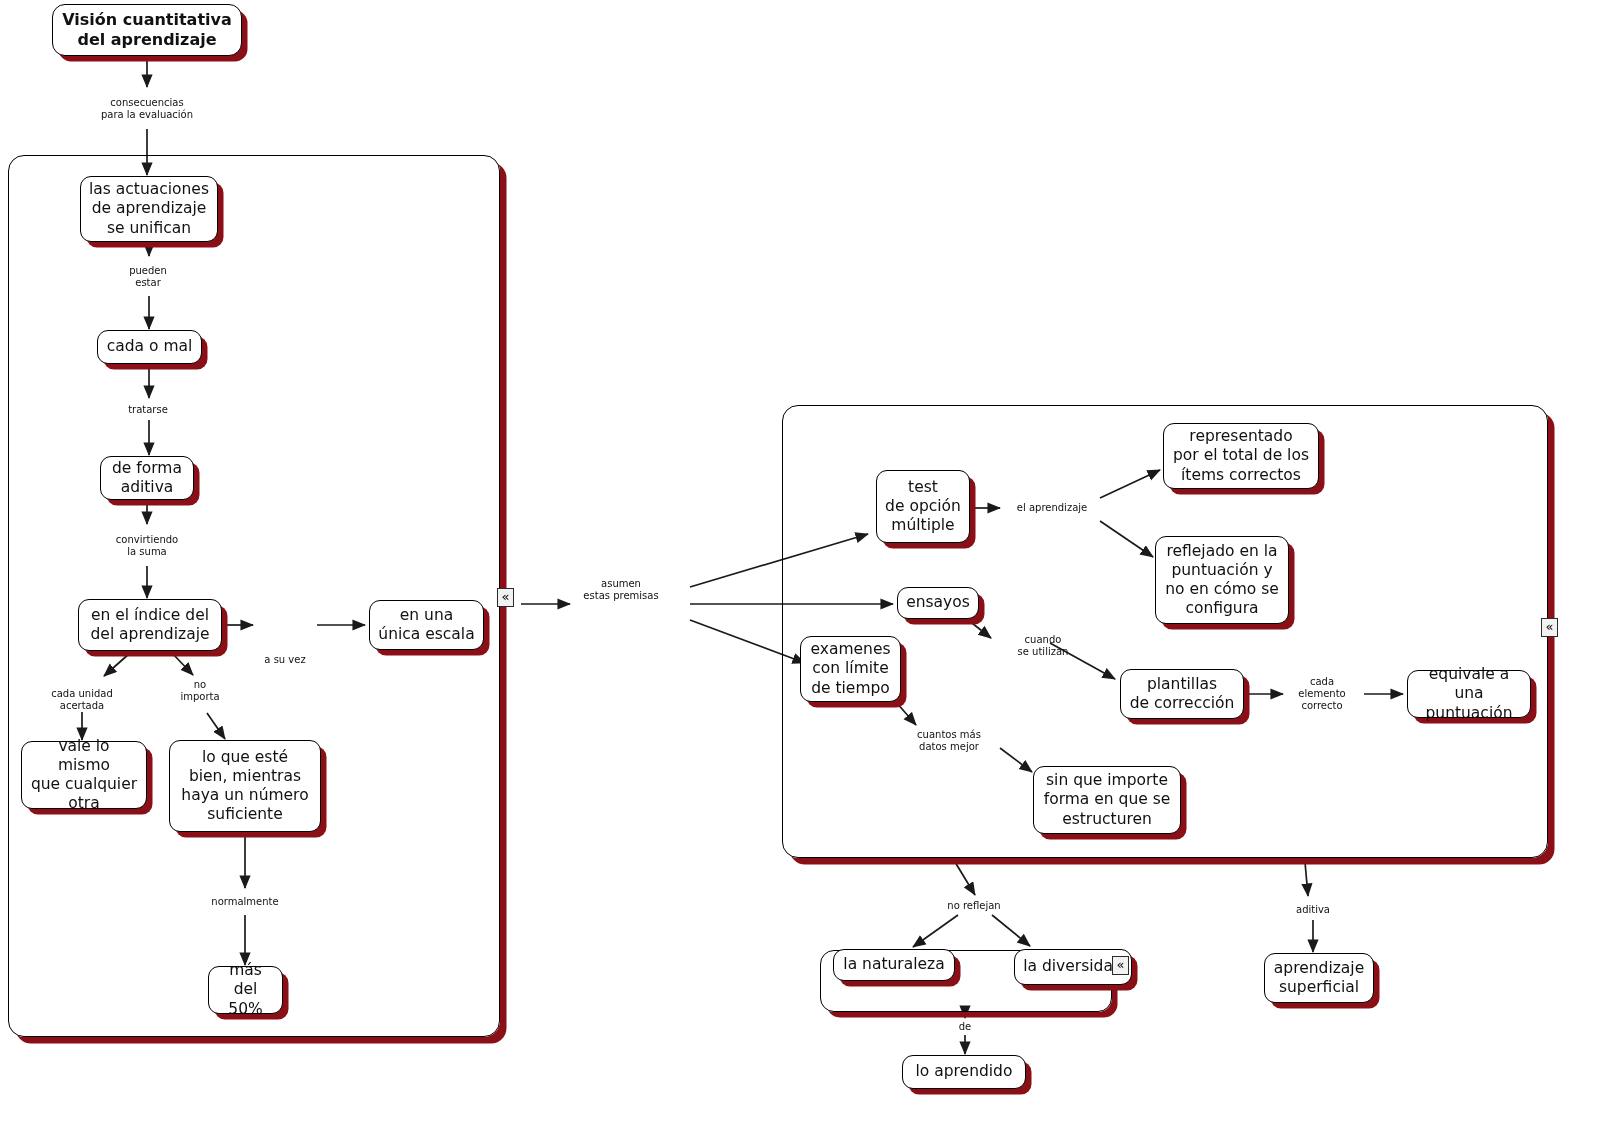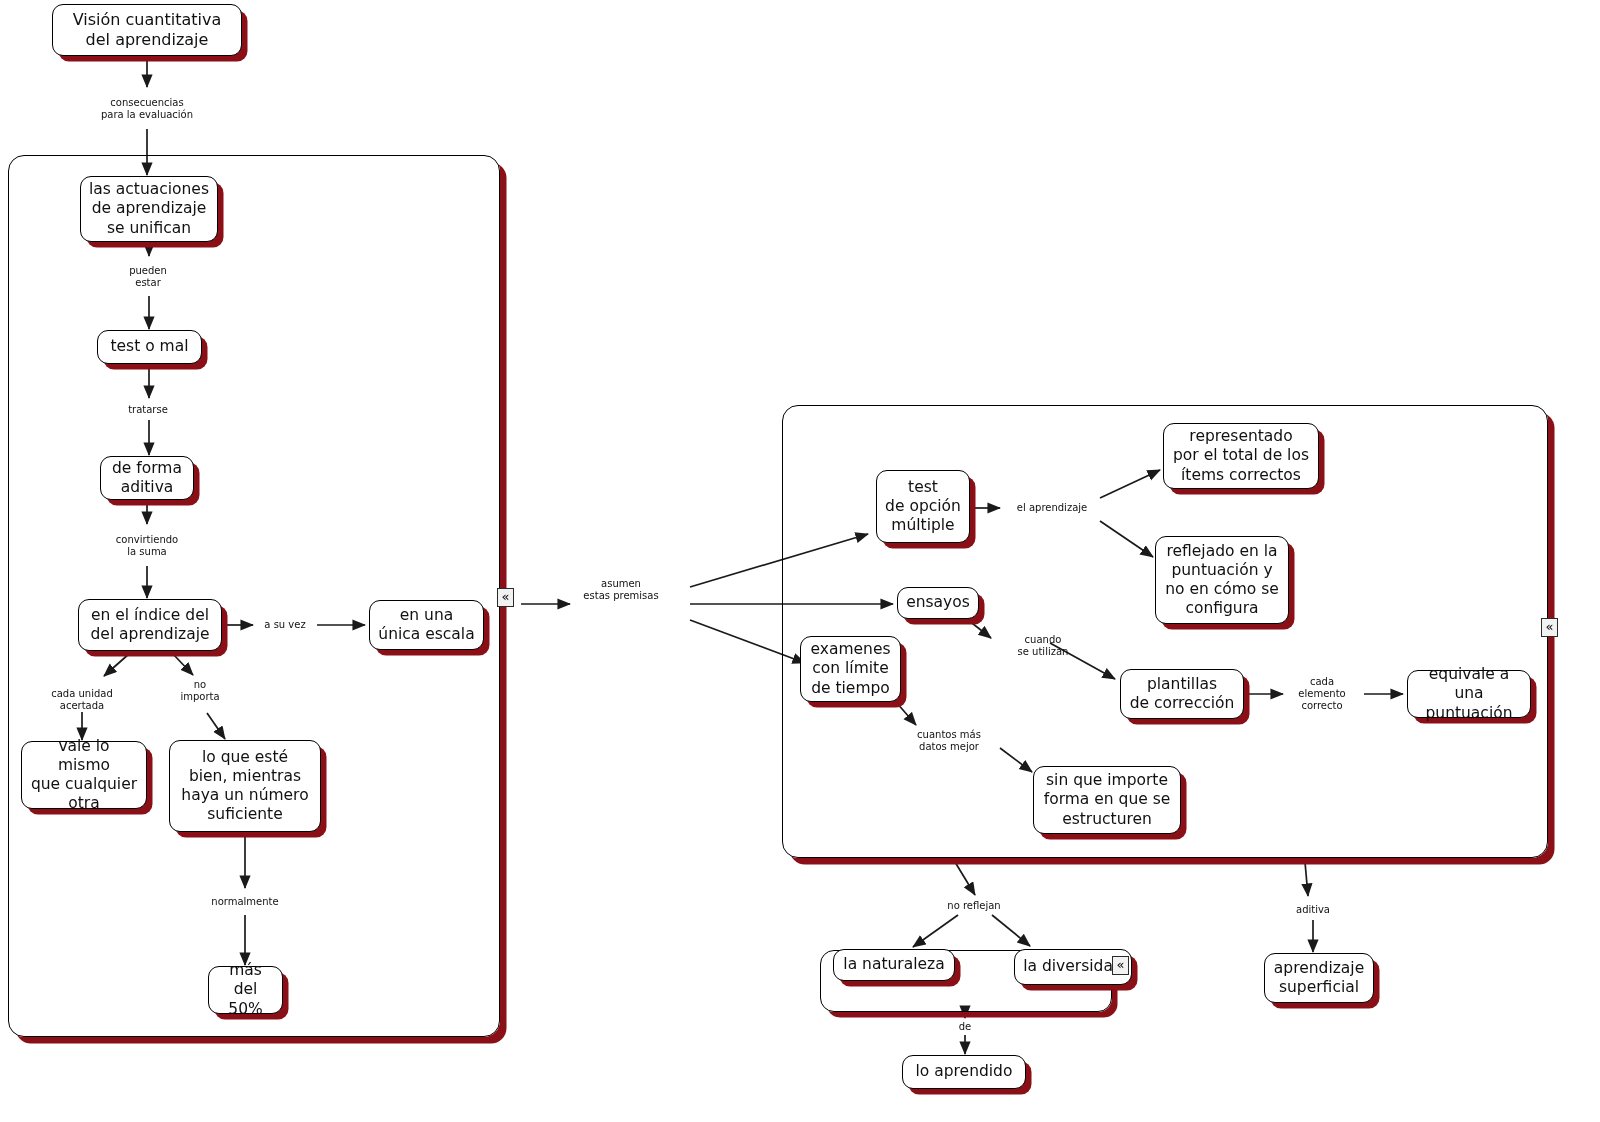--- a/index.html
+++ b/index.html
@@ -37,22 +37,23 @@
     justify-content: center;
     text-align: center;
     font-size: 15.5px;
     line-height: 1.24;
     color: #111;
     padding: 3px 8px;
     white-space: pre-line;
     z-index: 3;
   }
   .node.root {
-    font-weight: normal;
+    font-weight: bold;
     font-size: 16px;
+    border-radius: 13px;
   }
   
   .group {
     position: absolute;
     box-sizing: border-box;
     background: transparent;
     border: 1.6px solid #000000;
     border-radius: 16px;
     box-shadow: 7px 7px 0 -0.5px #8b0f16;
     z-index: 1;
@@ -184,21 +185,21 @@
     </g>
   </svg>
 
   <div class="node root" style="left:52px; top:4px; width:190px; height:52px;">Visión cuantitativa
 del aprendizaje</div>
 
   <div class="node" style="left:80px; top:176px; width:138px; height:66px;">las actuaciones
 de aprendizaje
 se unifican</div>
 
-  <div class="node" style="left:97px; top:330px; width:105px; height:34px;">test o mal</div>
+  <div class="node" style="left:97px; top:330px; width:105px; height:34px;">cada o mal</div>
 
   <div class="node" style="left:100px; top:456px; width:94px; height:44px;">de forma
 aditiva</div>
 
   <div class="node" style="left:78px; top:599px; width:144px; height:52px;">en el índice del
 del aprendizaje</div>
 
   <div class="node" style="left:369px; top:600px; width:115px; height:50px;">en una
 única escala</div>
 
@@ -256,21 +257,21 @@
 para la evaluación</div>
 
   <div class="elabel" style="left:148px; top:277px;">pueden
 estar</div>
 
   <div class="elabel" style="left:148px; top:410px;">tratarse</div>
 
   <div class="elabel" style="left:147px; top:546px;">convirtiendo
 la suma</div>
 
-  <div class="elabel" style="left:285px; top:625px;">a su vez</div>
+  <div class="elabel" style="left:285px; top:660px;">a su vez</div>
 
   <div class="elabel" style="left:82px; top:700px;">cada unidad
 acertada</div>
 
   <div class="elabel" style="left:200px; top:691px;">no
 importa</div>
 
   <div class="elabel" style="left:245px; top:902px;">normalmente</div>
 
   <div class="elabel" style="left:621px; top:590px;">asumen

